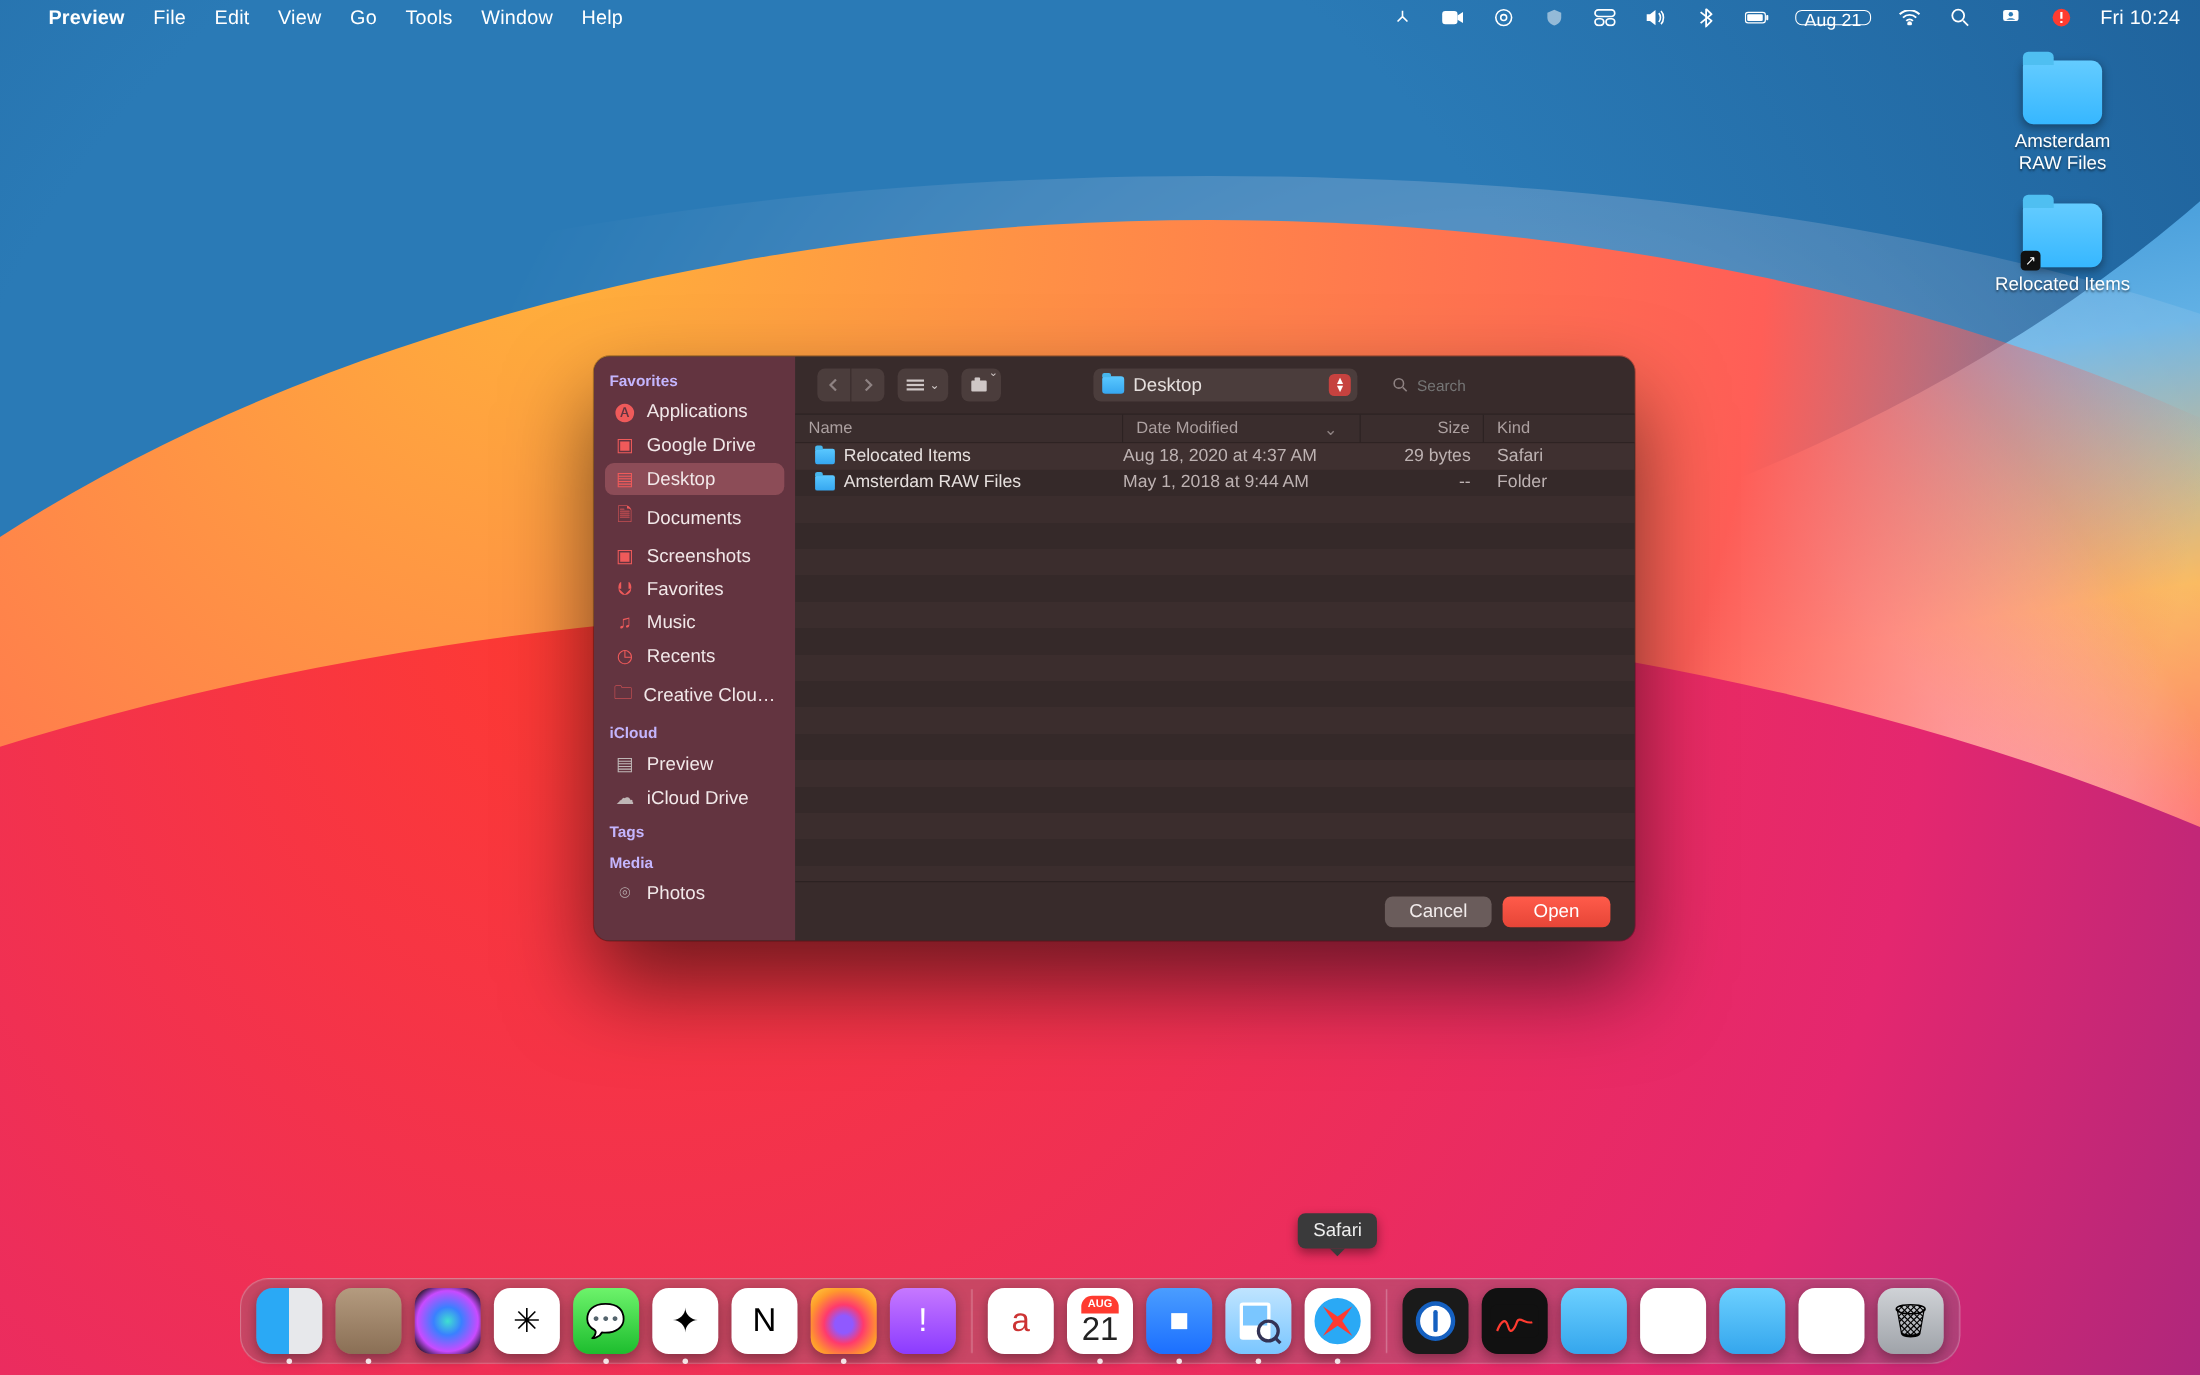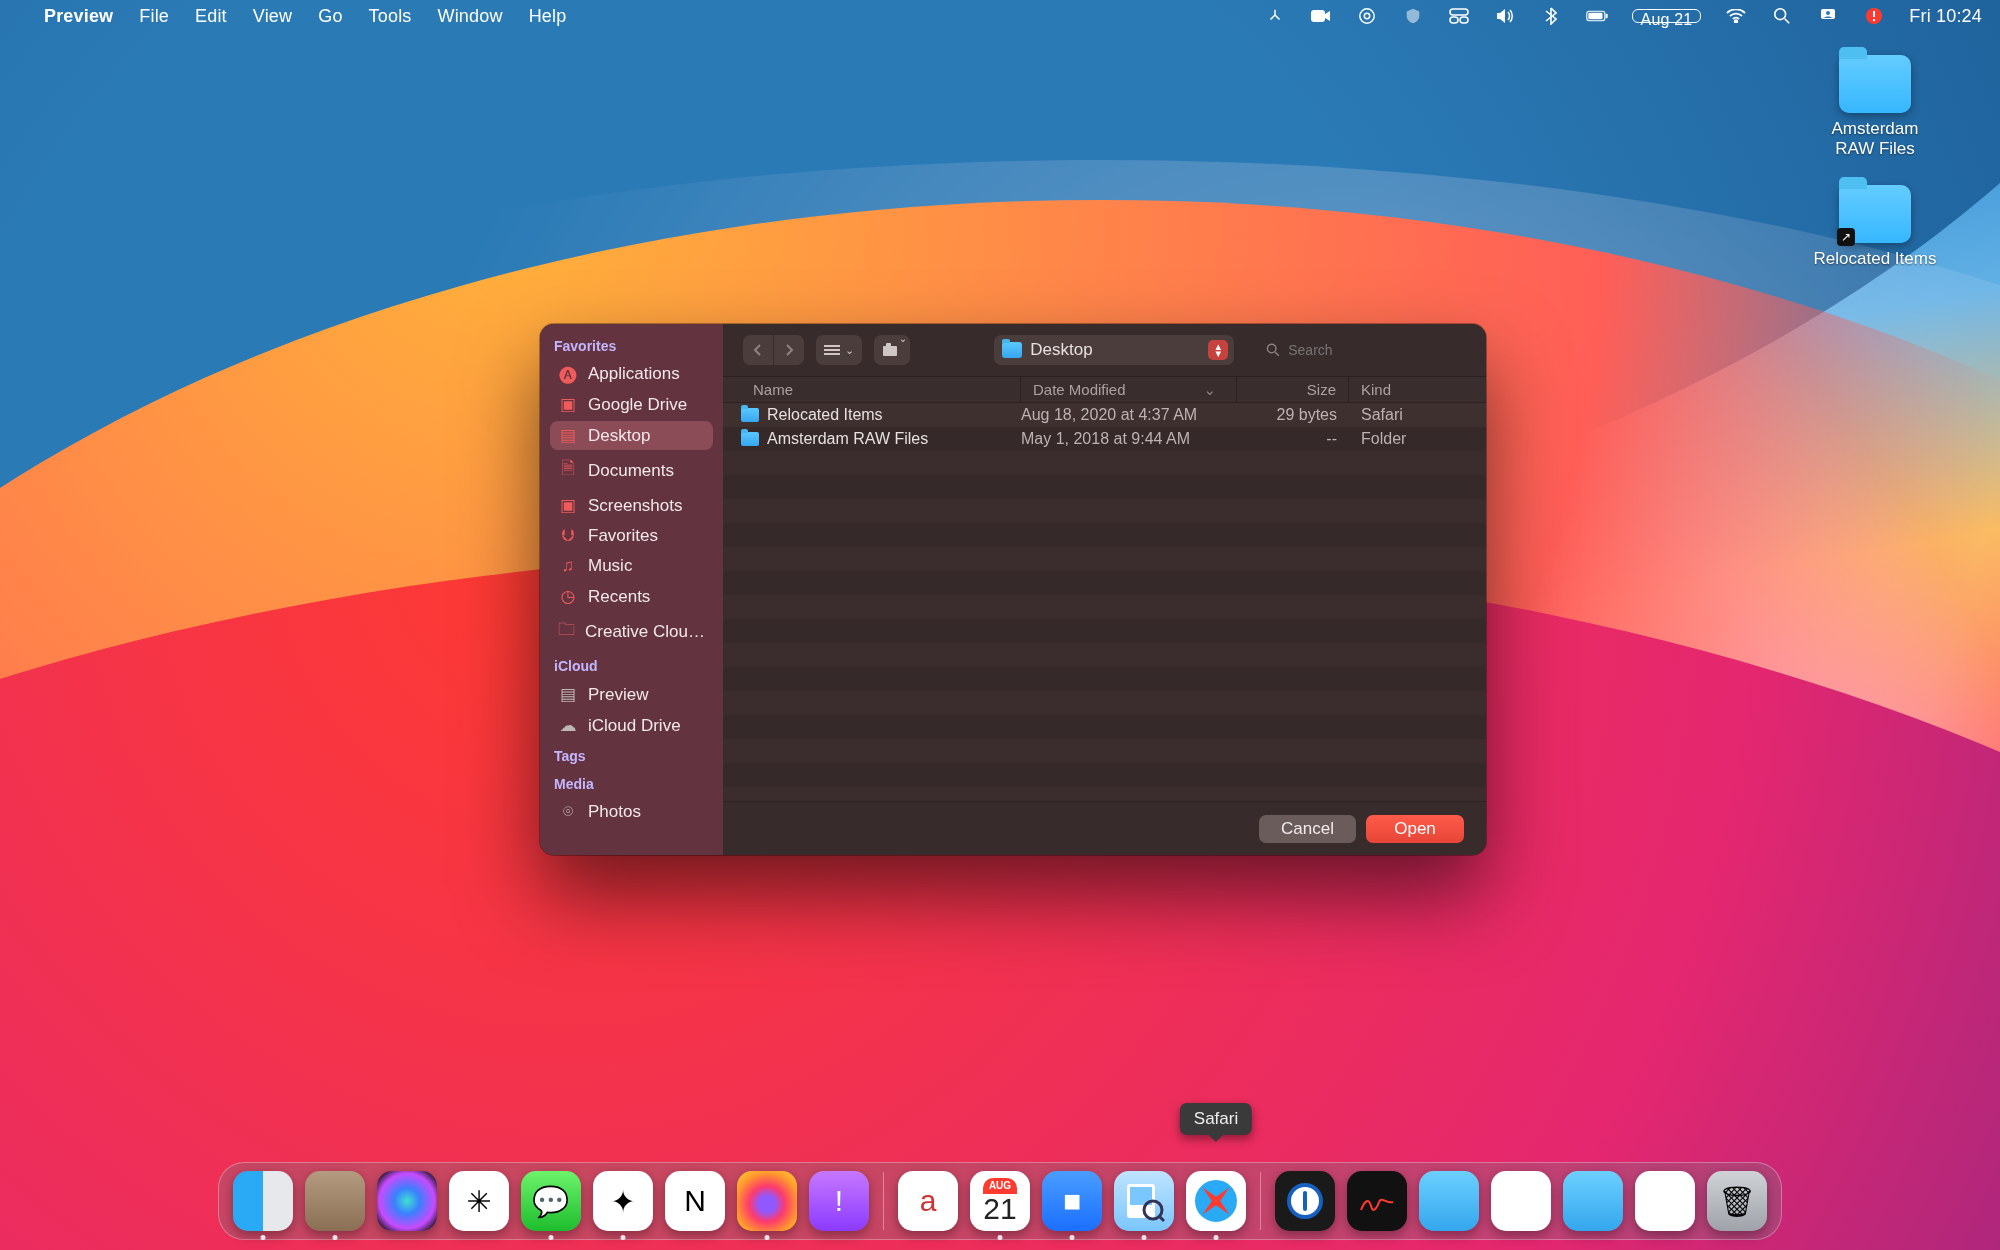--- a/index.html
+++ b/index.html
@@ -53,21 +53,21 @@
 .tb-seg .tb-btn + .tb-btn { margin-left:1px; }
 .path-pop { display:flex; align-items:center; gap:8px; background:#4b3d3c; border-radius:7px; height:30px; padding:0 6px 0 8px; min-width:240px; }
 .path-pop .fic { width:20px; height:16px; background:linear-gradient(#5ac8ff,#36a7f0); border-radius:3px; position:relative; }
 .path-pop .fic::before { content:""; position:absolute; top:-3px; left:0; width:8px; height:4px; background:#47b6ec; border-radius:2px 2px 0 0; }
 .path-pop .arrows { margin-left:auto; width:20px; height:20px; background:#c6423f; border-radius:5px; display:flex; align-items:center; justify-content:center; color:#fff; font-size:11px; flex-direction:column; line-height:7px; }
 .search { margin-left:auto; display:flex; align-items:center; gap:8px; color:#928787; flex:1; max-width:200px; }
 .search input { background:transparent; border:none; outline:none; color:#e6e0de; font-size:14px; width:100%; }
 
 .headers { display:flex; align-items:center; height:27px; background:#3a2d2d; color:#aca0a0; font-size:15px; border-top:1px solid rgba(0,0,0,.25); border-bottom:1px solid #2c2222; }
 .headers div { padding:0 12px; border-right:1px solid #2c2222; height:100%; display:flex; align-items:center; }
-.headers .hname { flex:0 0 298px; padding-left:30px; }
+.headers .hname { flex:0 0 298px; padding-left:12px; }
 .headers .hdate { flex:0 0 216px; display:flex; justify-content:space-between; padding-right:20px;gap:39px; }
 .headers .hsize { flex:0 0 112px; justify-content:flex-end; }
 .headers .hkind { flex:1; border-right:none; }
 
 .rows { flex:1; overflow:auto; background:repeating-linear-gradient(#3b2d2d 0 24px, #352929 24px 48px); }
 .row { height:24px; display:flex; align-items:center; font-size:16px; }
 .row .rname { flex:0 0 298px; padding-left:18px; display:flex; align-items:center; gap:8px; }
 .row .ric { width:18px; height:14px; background:linear-gradient(#5ac8ff,#36a7f0); border-radius:2px; position:relative; }
 .row .ric::before { content:""; position:absolute; top:-3px; left:0; width:7px; height:4px; background:#47b6ec; border-radius:2px 2px 0 0; }
 .row .rdate { flex:0 0 216px; color:#bdb2b2; }

